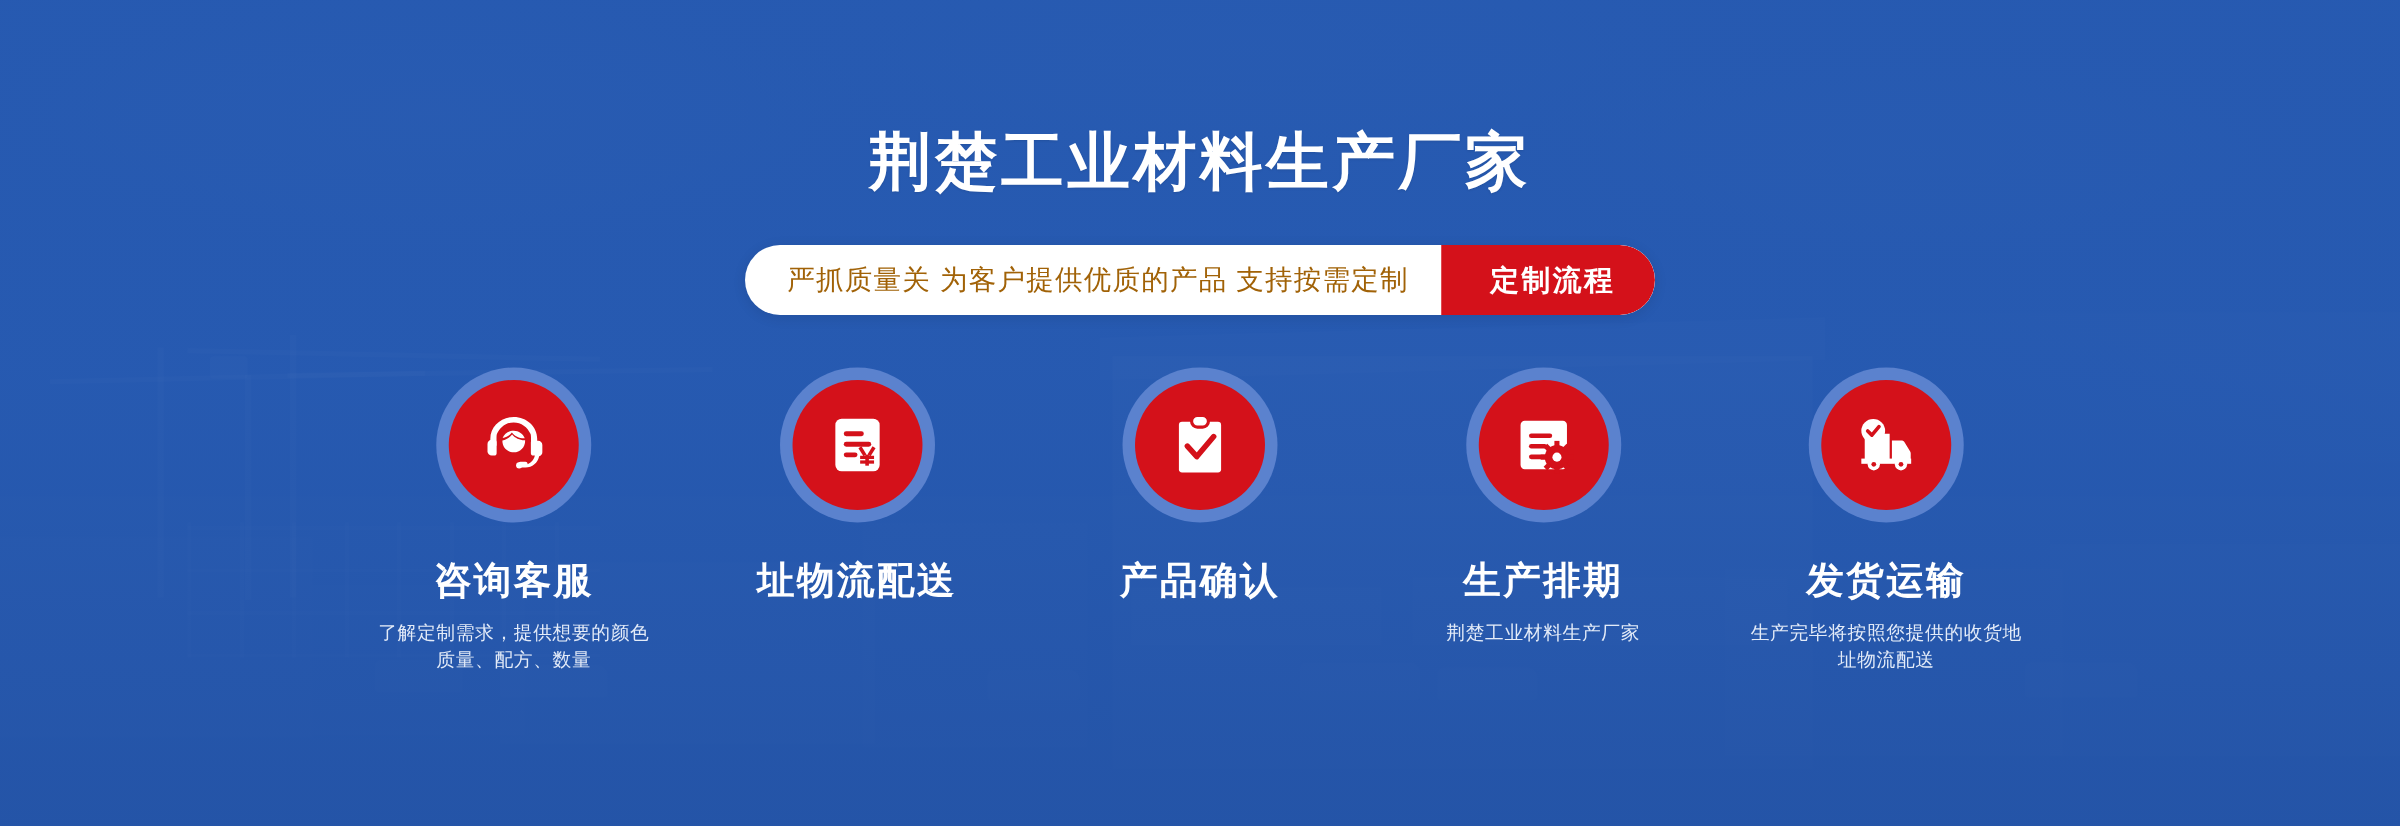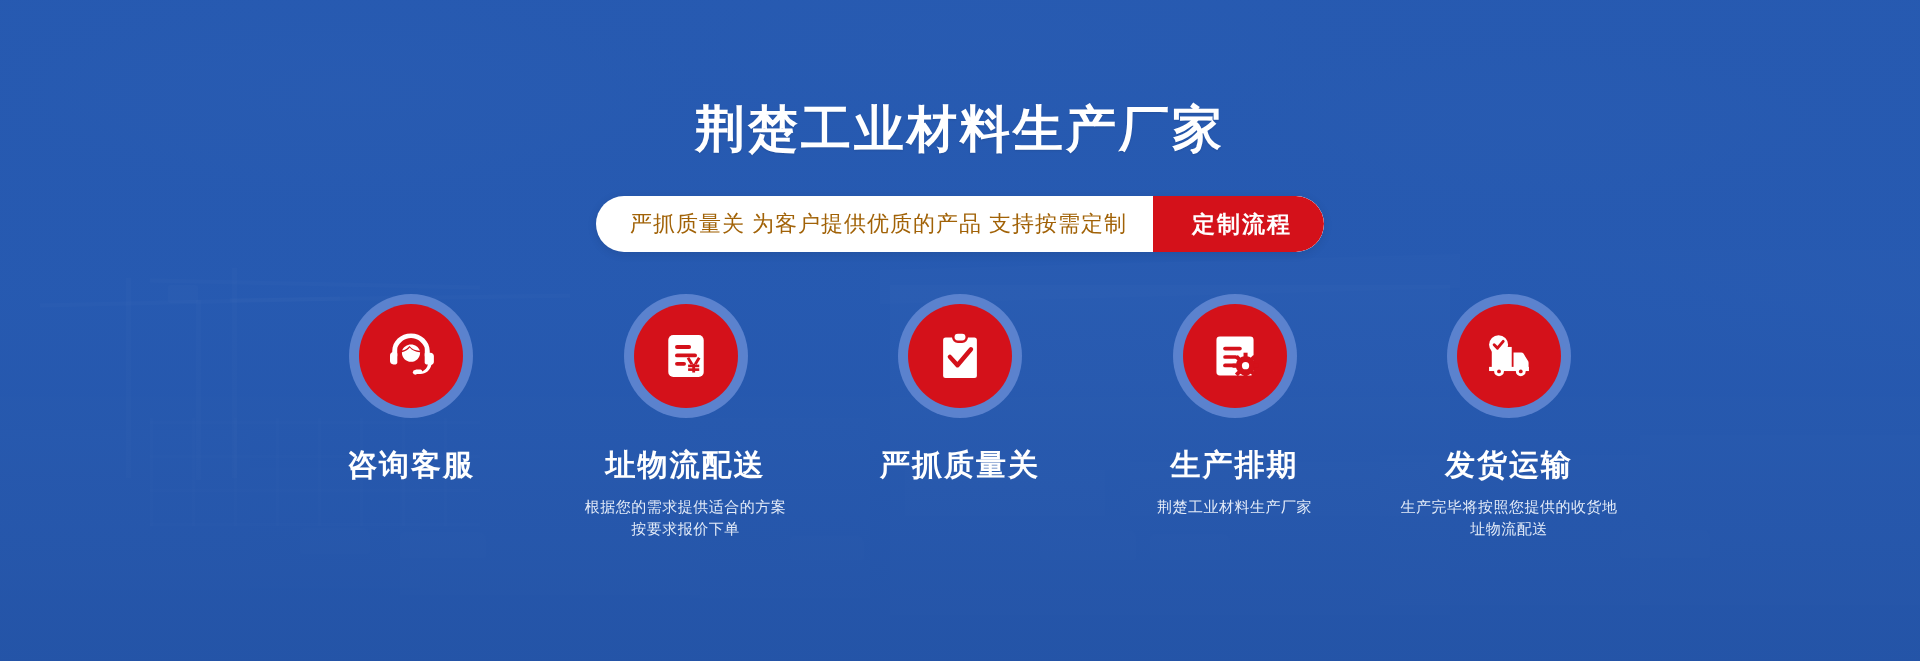--- a/index.html
+++ b/index.html
@@ -312,20 +312,21 @@
                 <path d="M15.4 27.6h-2.2c-2 0-3.6 1.6-3.6 3.6v6.2c0 2 1.6 3.6 3.6 3.6h2.2c1.1 0 2-.9 2-2V29.6c0-1.1-.9-2-2-2z"></path>
                 <path d="M50.8 27.6h-2.2c-1.1 0-2 .9-2 2v9.4c0 1.1.9 2 2 2h1.4c-.6 3.4-3 6.2-6.2 7.4v-.3c0-1-.8-1.8-1.8-1.8h-4.3c-1 0-1.8.8-1.8 1.8v1.4c0 1 .8 1.8 1.8 1.8H42c5.8 0 10.6-4.1 11.7-9.6 1.5-.4 2.7-1.8 2.7-3.5v-6.2c0-2-1.6-3.6-3.6-3.6h-2z"></path>
                 <path d="M32 19.8c-4.3 0-8 2.6-9.5 6.3 3.2-.6 6-2.3 7.9-4.8 2.4 3.1 6.1 5 10.3 5h.7c-1.3-3.8-5.1-6.5-9.4-6.5z"></path>
                 <path d="M22.3 28.5c0 5.3 4.3 9.7 9.7 9.7s9.7-4.3 9.7-9.7v-.6h-.5c-4.3 0-8.1-1.9-10.6-4.9-2 2.6-4.9 4.4-8.2 5.1-.1.1-.1.3-.1.4z"></path>
                 <circle cx="36.6" cy="49.4" r="2.6"></circle>
               </svg>
             </span>
           </div>
         </div>
         <div class="step-title">咨询客服</div>
+        <div class="step-desc">了解定制需求，提供想要的颜色<br>质量、配方、数量</div>
       </div>
 
       <div class="step">
         <div class="circle-ring">
           <div class="circle-core">
             <span>
               <svg width="54" height="54" viewBox="0 0 64 64" aria-hidden="true">
                 <rect x="11" y="7" width="42" height="50" rx="6" fill="#ffffff"></rect>
                 <rect x="19" y="19" width="19" height="4.6" rx="2.3" fill="#d4111a"></rect>
                 <rect x="19" y="29" width="26" height="4.6" rx="2.3" fill="#d4111a"></rect>
@@ -335,36 +336,35 @@
                   <rect x="43.6" y="33.5" width="3.4" height="9" transform="rotate(32 45.3 38)"></rect>
                   <rect x="34.5" y="42.2" width="13.2" height="3.1"></rect>
                   <rect x="34.5" y="46.6" width="13.2" height="3.1"></rect>
                   <rect x="39.4" y="41.2" width="3.4" height="10.4"></rect>
                 </g>
               </svg>
             </span>
           </div>
         </div>
         <div class="step-title">址物流配送</div>
-        <div class="step-desc">根据您的需求提供适合的方案<br>按要求报价下单</div>
       </div>
 
       <div class="step">
         <div class="circle-ring">
           <div class="circle-core">
             <span>
               <svg width="54" height="54" viewBox="0 0 64 64" aria-hidden="true">
                 <rect x="12" y="10" width="40" height="48" rx="3" fill="#ffffff"></rect>
                 <rect x="24" y="4" width="16" height="11" rx="5.5" fill="#ffffff" stroke="#d4111a" stroke-width="3"></rect>
                 <path d="M20 33 L29 43 L45 24" fill="none" stroke="#d4111a" stroke-width="5.2" stroke-linecap="round" stroke-linejoin="round"></path>
               </svg>
             </span>
           </div>
         </div>
-        <div class="step-title">严抓质量关</div>
+        <div class="step-title">产品确认</div>
       </div>
 
       <div class="step">
         <div class="circle-ring">
           <div class="circle-core">
             <span>
               <svg width="54" height="54" viewBox="0 0 64 64" aria-hidden="true">
                 <rect x="10" y="9" width="44" height="46" rx="4" fill="#ffffff"></rect>
                 <rect x="18" y="21" width="22" height="4.4" rx="2.2" fill="#d4111a"></rect>
                 <rect x="18" y="31" width="17" height="4.4" rx="2.2" fill="#d4111a"></rect>

